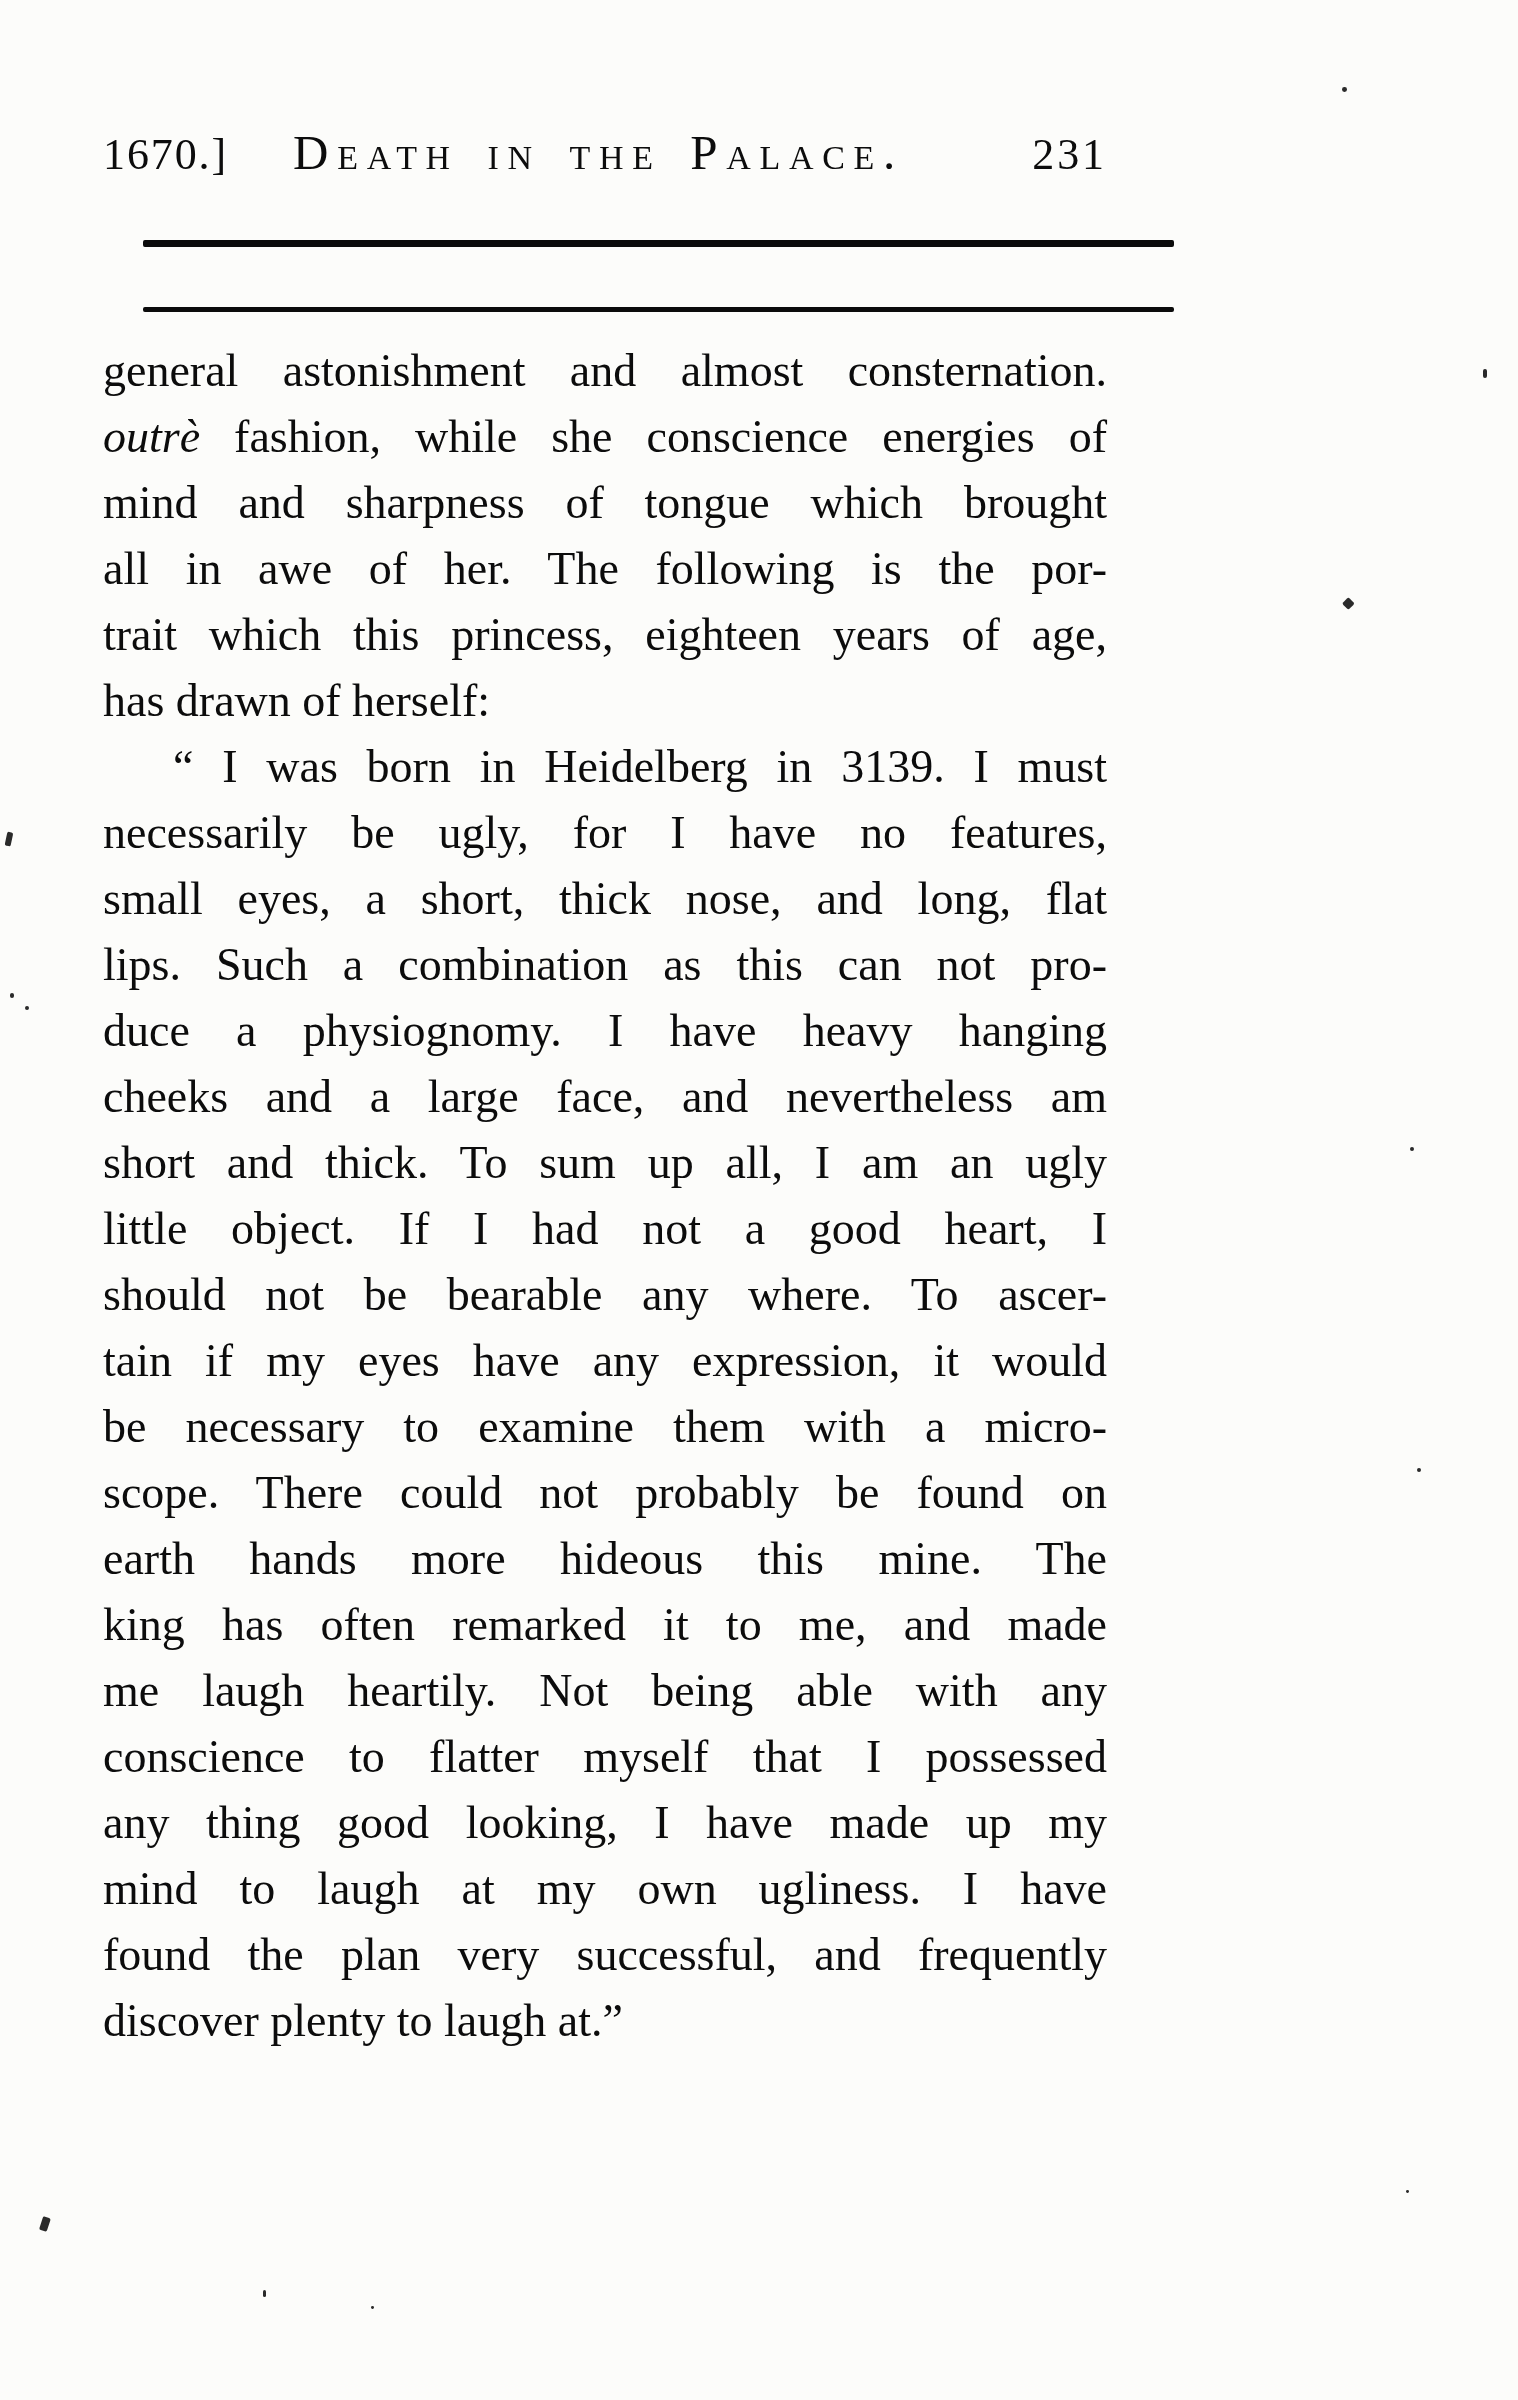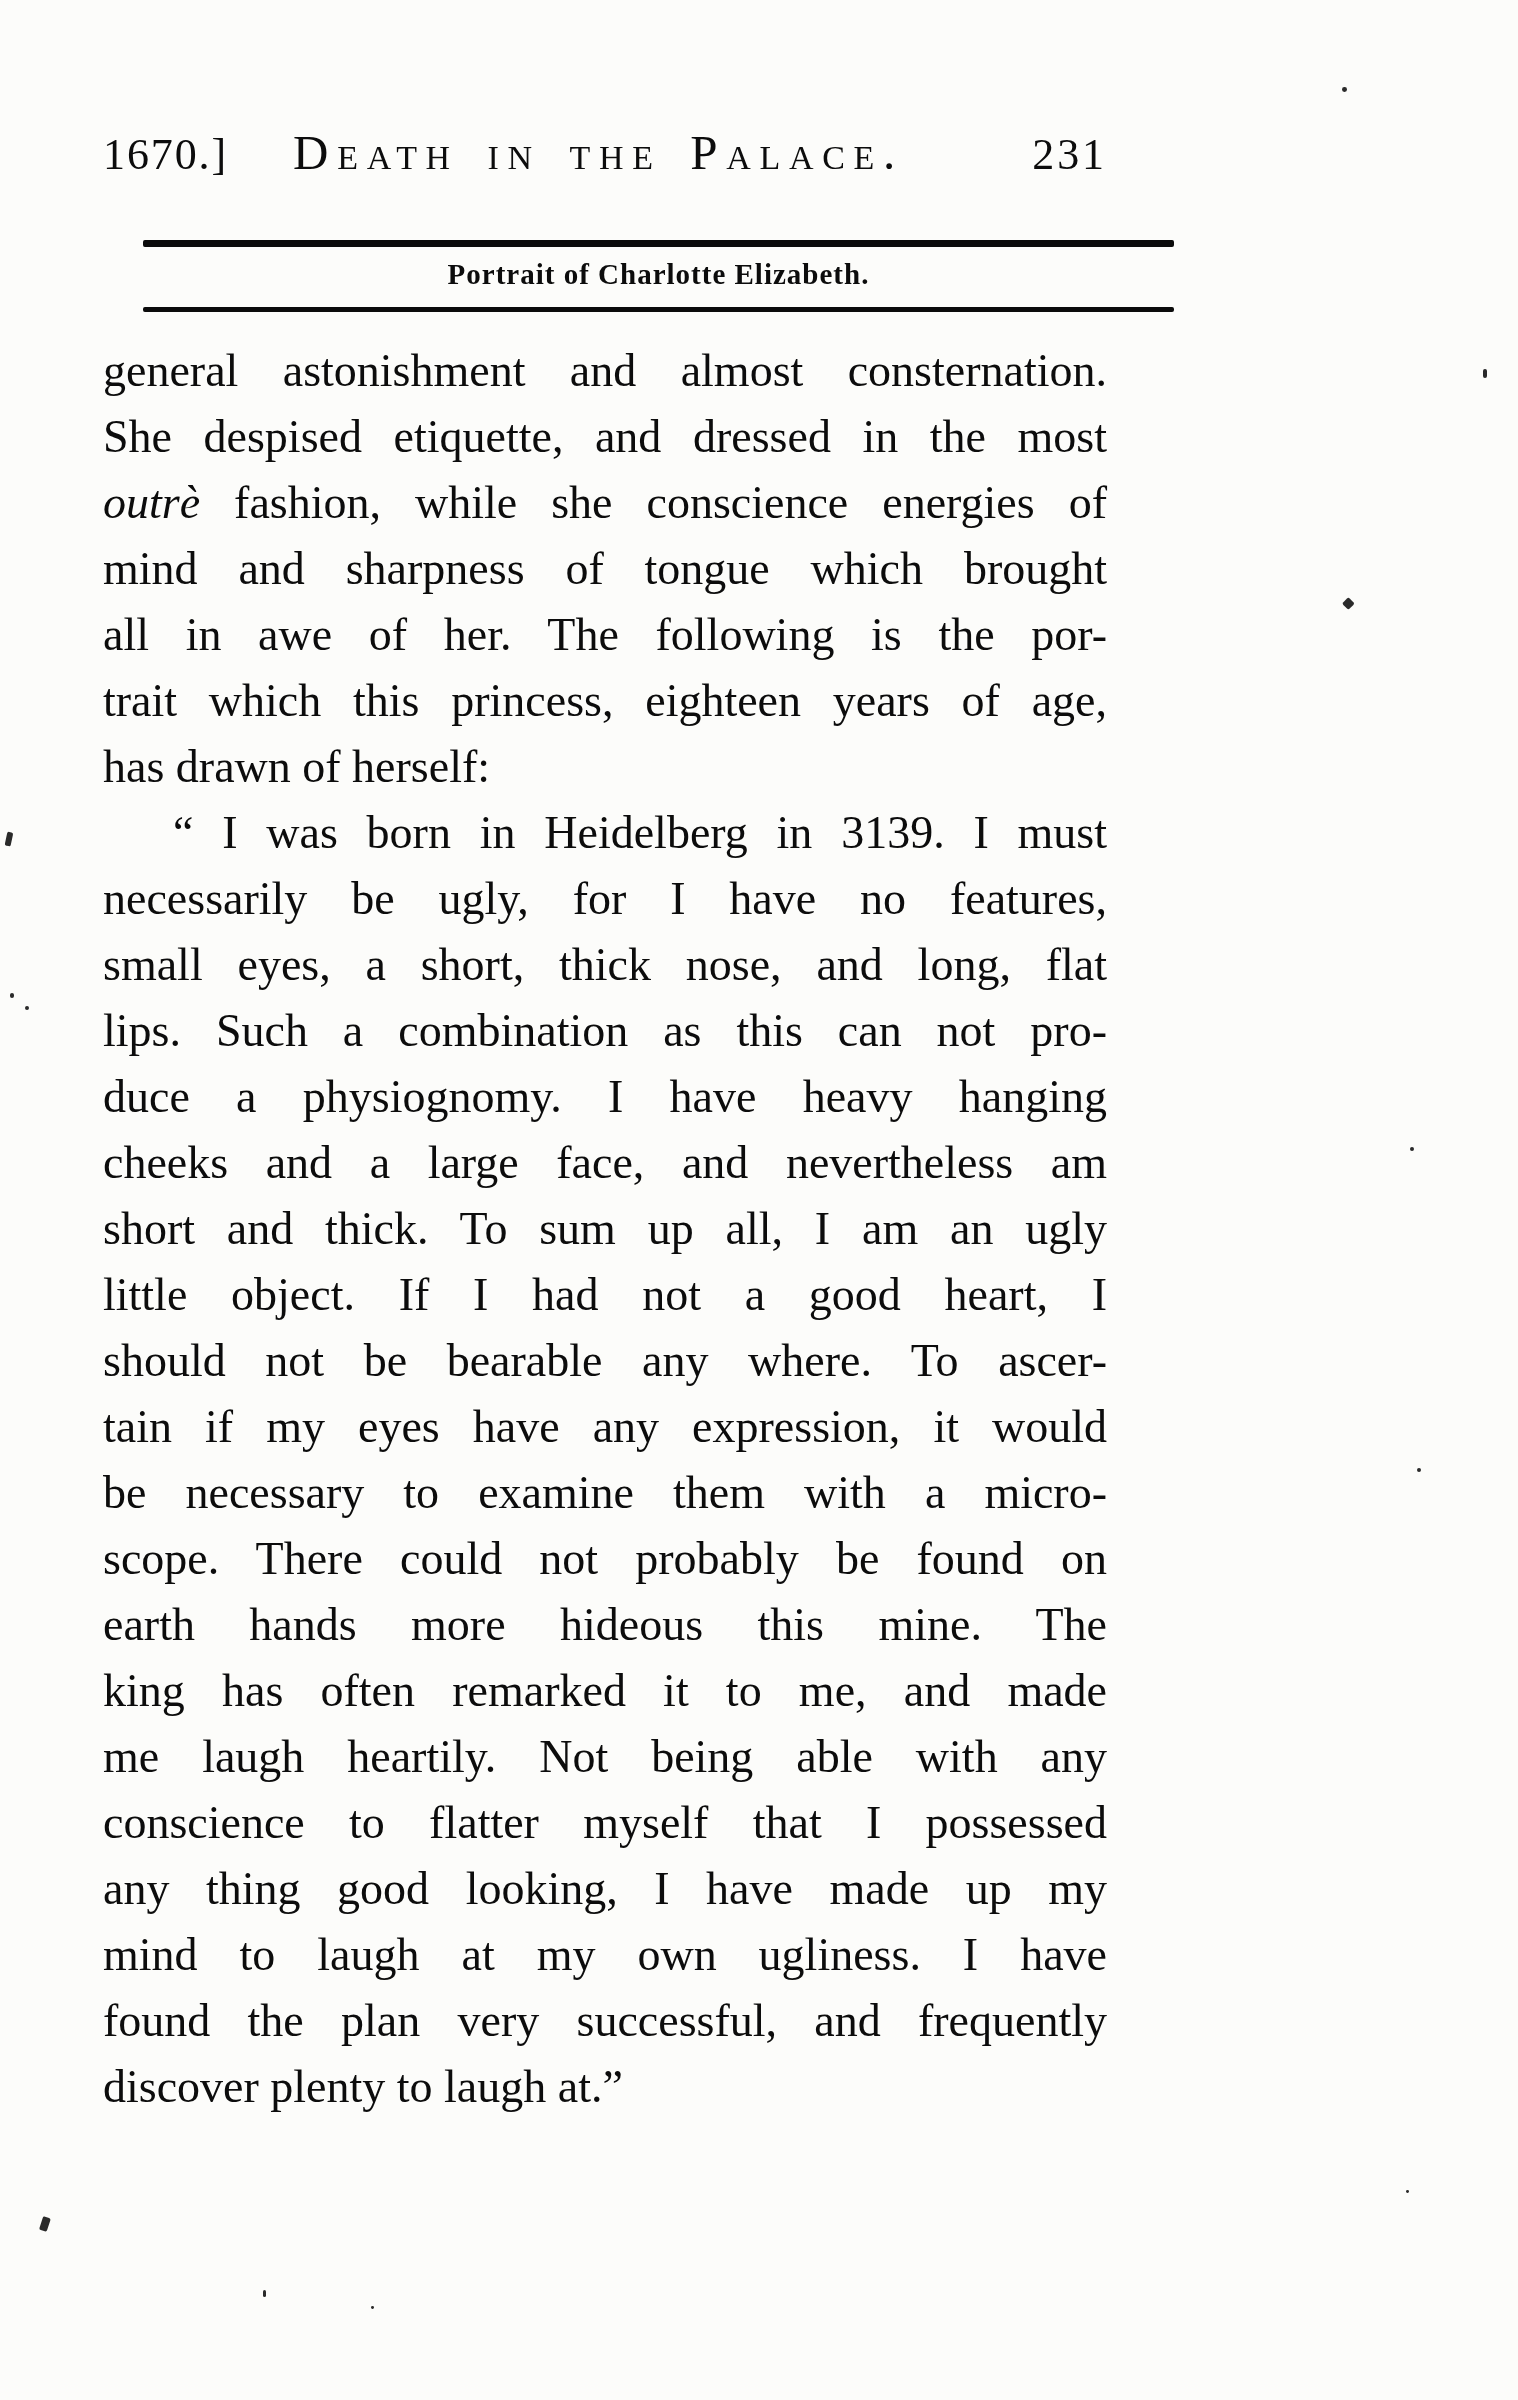--- a/index.html
+++ b/index.html
@@ -58,26 +58,24 @@
 
 <div class="page">
 
   <div class="header">
     <span class="year">1670.]</span>
     <span class="title">Death in the Palace.</span>
     <span class="pageno">231</span>
   </div>
 
   <div class="rule rule-top"></div>
-  <div class="subheading">Portrait of Charlotte Elizabeth.</div>
   <div class="rule rule-bottom"></div>
 
   <div class="body-text">
       <div class="line"><span>general astonishment and almost consternation.</span></div>
-      <div class="line"><span>She despised etiquette, and dressed in the most</span></div>
       <div class="line"><em>outrè</em><span> fashion, while she conscience energies of</span></div>
       <div class="line"><span>mind and sharpness of tongue which brought</span></div>
       <div class="line"><span>all in awe of her. The following is the por-</span></div>
       <div class="line"><span>trait which this princess, eighteen years of age,</span></div>
       <div class="line lastline"><span>has drawn of herself:</span></div>
       <div class="line indent"><span>“ I was born in Heidelberg in 3139. I must</span></div>
       <div class="line"><span>necessarily be ugly, for I have no features,</span></div>
       <div class="line"><span>small eyes, a short, thick nose, and long, flat</span></div>
       <div class="line"><span>lips. Such a combination as this can not pro-</span></div>
       <div class="line"><span>duce a physiognomy. I have heavy hanging</span></div>

